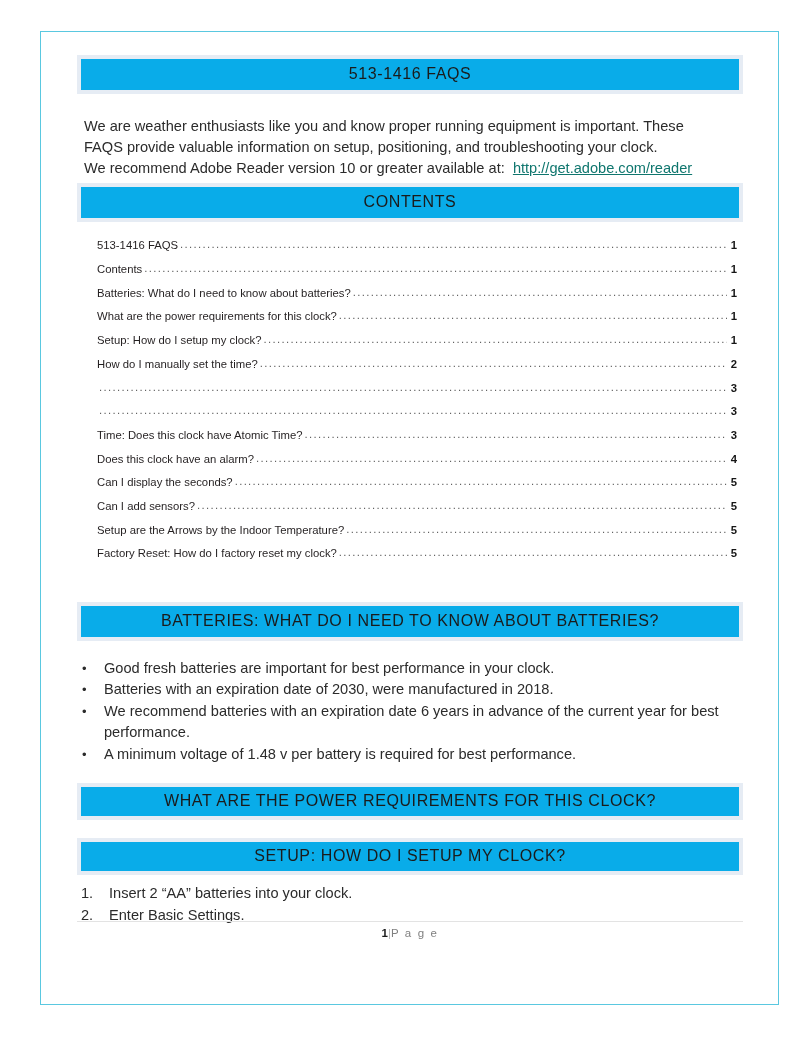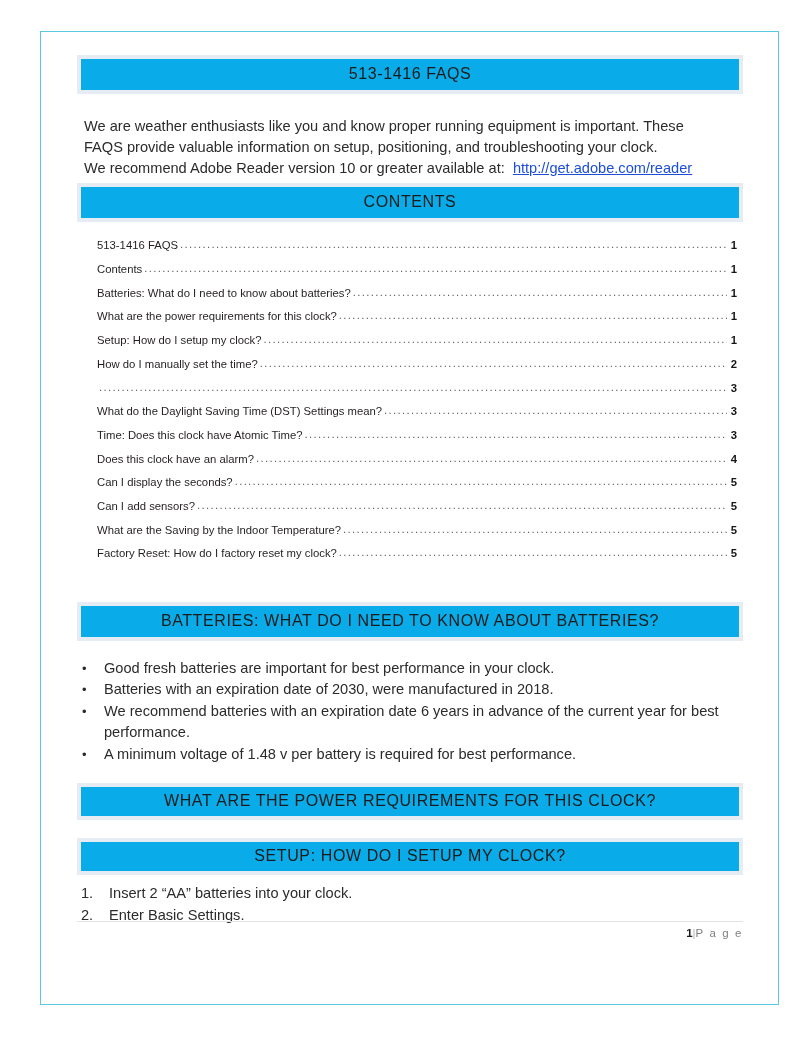--- a/index.html
+++ b/index.html
@@ -68,21 +68,21 @@
   .intro {
     font-size: 14.6px;
     line-height: 21px;
     color: #2b2b2b;
     padding: 0 6px 0 7px;
     margin-top: 22px;
     margin-bottom: 4px;
   }
   .intro .line { display: block; white-space: nowrap; }
   a.link {
-    color: #1d4ed8;
+    color: #0f766e;
   }
 
   
   .toc {
     margin-top: 12px;
     padding: 0 6px 0 20px;
   }
   .toc-row {
     display: flex;
     align-items: baseline;
@@ -168,21 +168,21 @@
     left: 68px;
     top: 921px;
     width: 666px;
   }
   .footer-rule {
     height: 1px;
     background: #e3e3e3;
     width: 100%;
   }
   .footer-text {
-    text-align: right;
+    text-align: center;
     font-size: 11.5px;
     color: #808080;
     padding-top: 5px;
     letter-spacing: 1.6px;
   }
   .footer-text .pg {
     color: #1b1b1b;
     font-weight: bold;
     letter-spacing: 0;
   }
@@ -244,21 +244,20 @@
         <div class="toc-row">
           <span class="toc-title">How do I manually set the time?</span>
           <span class="toc-dots">............................................................................................................................................................................................................................</span>
           <span class="toc-page">2</span>
         </div>
         <div class="toc-row">
           <span class="toc-dots">............................................................................................................................................................................................................................</span>
           <span class="toc-page">3</span>
         </div>
         <div class="toc-row">
-          <span class="toc-title">What do the Daylight Saving Time (DST) Settings mean?</span>
           <span class="toc-dots">............................................................................................................................................................................................................................</span>
           <span class="toc-page">3</span>
         </div>
         <div class="toc-row">
           <span class="toc-title">Time: Does this clock have Atomic Time?</span>
           <span class="toc-dots">............................................................................................................................................................................................................................</span>
           <span class="toc-page">3</span>
         </div>
         <div class="toc-row">
           <span class="toc-title">Does this clock have an alarm?</span>
@@ -269,21 +268,21 @@
           <span class="toc-title">Can I display the seconds?</span>
           <span class="toc-dots">............................................................................................................................................................................................................................</span>
           <span class="toc-page">5</span>
         </div>
         <div class="toc-row">
           <span class="toc-title">Can I add sensors?</span>
           <span class="toc-dots">............................................................................................................................................................................................................................</span>
           <span class="toc-page">5</span>
         </div>
         <div class="toc-row">
-          <span class="toc-title">What are the Saving by the Indoor Temperature?</span>
+          <span class="toc-title">Setup are the Arrows by the Indoor Temperature?</span>
           <span class="toc-dots">............................................................................................................................................................................................................................</span>
           <span class="toc-page">5</span>
         </div>
         <div class="toc-row">
           <span class="toc-title">Factory Reset: How do I factory reset my clock?</span>
           <span class="toc-dots">............................................................................................................................................................................................................................</span>
           <span class="toc-page">5</span>
         </div>
       </div>
 

